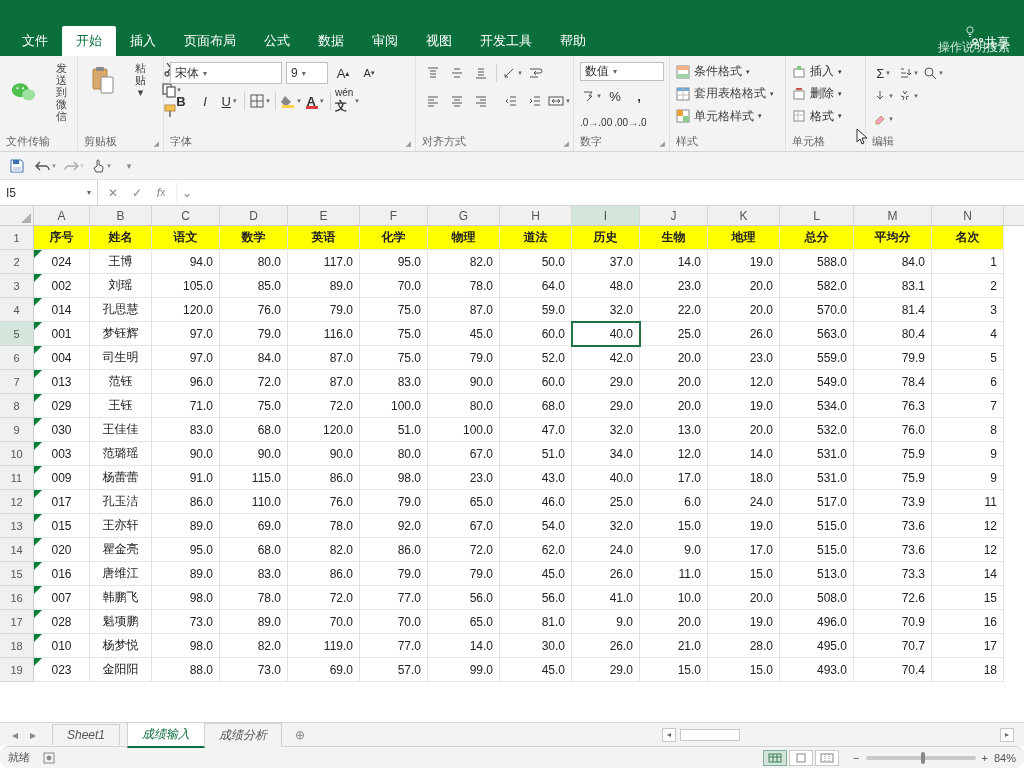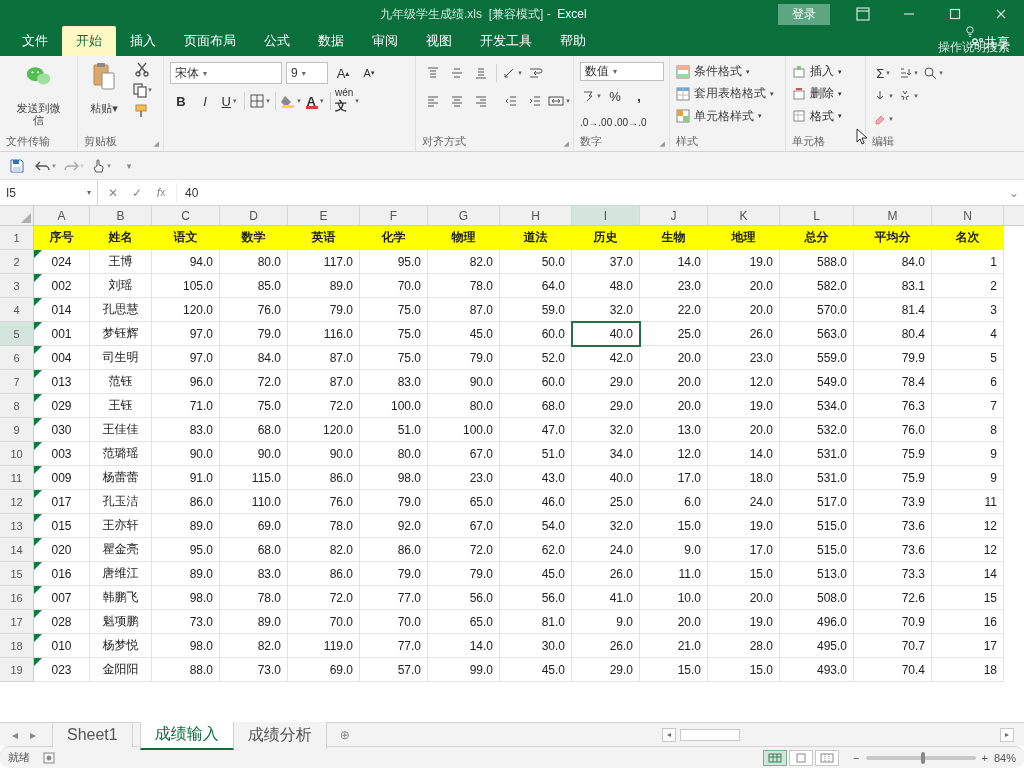--- a/index.html
+++ b/index.html
@@ -10,32 +10,32 @@
 .titlebar .title { flex: 0 0 auto; color: #cfe8da; font-size: 12px; }
 .titlebar .title .bracket { color: #cfe8da; }
 .titlebar .title .app { color: #fff; }
 .titlebar .right { margin-left: auto; display: flex; align-items: center; height: 100%; }
 .login-badge { background: #5ea582; padding: 2px 14px; border-radius:0; color:#fff; font-size:12px; margin-right:10px;}
 .winbtn { width: 46px; height: 100%; display:flex;align-items:center;justify-content:center;color:#cfe8da;}
 .winbtn svg{stroke:#cfe8da;}
 
 .ribbon-tabs { height: 28px; background: #0b6f3c; display:flex; align-items:flex-end; padding-left:8px; }
 .ribbon-tab { color:#fff; padding:6px 14px 6px 14px; font-size:13px; cursor:default;}
-.ribbon-tab.active { background:#fef9c3; color:#0b6f3c; border-radius:2px 2px 0 0;font-family:Liberation Serif, serif;}
+.ribbon-tab.active { background:#ffffff; color:#0b6f3c; border-radius:2px 2px 0 0;font-family:Liberation Serif, serif;}
 .ribbon-tail { margin-left:auto; display:flex; align-items:center; color:#fff; padding-right:14px;flex-direction:column;}
 .ribbon-tail .bulb { margin-right:8px; display:flex;align-items:center;}
 .ribbon-tail .search-hint { color:#cfe8da; font-size:12px; margin-right:auto;}
 .share { color:#fff; font-size:13px; display:flex;align-items:center;}
 
 .ribbon-body { height:96px; background:#f3f3f3; border-bottom:1px solid #d4d4d4; display:flex; }
 .ribbon-group { border-right:1px solid #e1e1e1; display:flex; flex-direction:column; justify-content:space-between; padding:4px 6px 2px 6px;}
 .ribbon-group .label { text-align:left; font-size:11px; color:#666; padding-top:2px; position:relative;}
 .ribbon-group .label.has-dlg::after { content:"◢"; font-size:7px; color:#999; position:absolute; right:-2px; bottom:1px;}
 .rg-row { display:flex; align-items:center; gap:4px;}
-.big-btn { display:flex; flex-direction:column; align-items:center; justify-content:center; padding:2px 6px; gap:12px; }
+.big-btn { display:flex; align-items:center; justify-content:center; padding:2px 6px; gap:18px; }
 .big-btn .ico { width:28px; height:28px; display:flex;align-items:center;justify-content:center;}
 .big-btn .cap { font-size:11px; color:#444; text-align:center; line-height:12px;}
 .small-stack { display:flex; flex-direction:column; gap:3px; padding:0 4px;}
 .sm { width:20px; height:18px; display:flex;align-items:center;justify-content:center;}
 .font-box { display:flex; align-items:center; gap:4px;}
 .combo { height:22px; border:1px solid #c0c0c0; background:#fff; display:flex; align-items:center; padding:0 4px; font-size:12px;}
 .combo .dd { margin-left:4px; color:#666; font-size:8px;}
 .btnrow { display:flex; gap:2px; align-items:center;}
 .tb { min-width:22px; height:22px; display:flex;align-items:center;justify-content:center; font-size:13px; color:#333;}
 .tb .dd { font-size:7px; color:#666; margin-left:2px;}
@@ -78,68 +78,39 @@
 .cell.selected { outline:2px solid #217346; outline-offset:-1px; z-index:2;}
 .cw-A{width:56px}.cw-B{width:62px}.cw-C{width:68px}.cw-D{width:68px}.cw-E{width:72px}.cw-F{width:68px}.cw-G{width:72px}.cw-H{width:72px}.cw-I{width:68px}.cw-J{width:68px}.cw-K{width:72px}.cw-L{width:74px}.cw-M{width:78px}.cw-N{width:72px}
 
 .hscroll-strip{height:18px;background:#f3f3f3;border-top:1px solid #e0e0e0;display:flex;align-items:center;}
 .hscroll-strip .track{flex:1;display:flex;align-items:center;padding:0 4px;gap:4px;}
 .hscroll-strip .arrow{width:14px;height:14px;border:1px solid #c8c8c8;display:flex;align-items:center;justify-content:center;font-size:8px;color:#666;background:#fff;}
 .hscroll-strip .bar{height:12px;border:1px solid #c8c8c8;background:#fff;}
 
 .sheet-tabs { height:24px; background:#f3f3f3; border-top:1px solid #d4d4d4; display:flex; align-items:center; padding-left:6px;}
 .sheet-tabs .nav{width:18px;height:18px;display:flex;align-items:center;justify-content:center;color:#888;}
-.sheet-tab { padding:3px 14px; border:1px solid #d0d0d0; border-bottom:none; background:#f3f3f3; margin-right:-1px; font-size:16px; color:#555;}
+.sheet-tab { padding:3px 14px; border:1px solid #d0d0d0; border-bottom:none; background:#f3f3f3; margin-right:-1px; font-size:12px; color:#555;font-style:italic;}
 .sheet-tab.active { background:#fff; color:#0b6f3c; border-bottom:2px solid #0b6f3c;margin-left:8px;}
 .sheet-tabs .add{width:22px;height:22px;display:flex;align-items:center;justify-content:center;color:#888;margin-left:8px;border:1px solid transparent;}
 .sheet-tabs .scroll{margin-left:auto;display:flex;align-items:center;gap:2px;padding-right:6px;}
 
 .statusbar { height:22px; background:#f3f3f3; border-top:1px solid #d4d4d4; display:flex; align-items:center; padding:0 8px; font-size:11px; color:#555;border-radius:9px;}
 .statusbar .views{margin-left:auto;display:flex;gap:2px;align-items:center;}
 .statusbar .vb{width:24px;height:16px;border:1px solid #c8c8c8;display:flex;align-items:center;justify-content:center;background:#fff;}
 .statusbar .vb.active{background:#d4e6dc;border-color:#7fae95;}
 .statusbar .zoom{display:flex;align-items:center;gap:6px;margin-left:14px;}
 .statusbar .slider{width:110px;height:4px;background:#c8c8c8;position:relative;border-radius:2px;}
 .statusbar .slider::after{content:"";position:absolute;left:50%;top:-4px;width:4px;height:12px;background:#888;border-radius:2px;}
 svg{display:block;}
 </style>
 </head>
 <body>
 
 <div class="titlebar">
   <div class="spacer-left"></div>
-  <div class="title">
-    <span>九年级学生成绩.xls</span>&nbsp;
-    <span class="bracket">[兼容模式]</span>&nbsp;-&nbsp;
-    <span class="app">Excel</span>
-  </div>
-  <div class="right">
-    <div class="login-badge">登录</div>
-    <div class="winbtn">
-        <svg width="14" height="14" viewBox="0 0 14 14" fill="none" stroke-width="1.2">
-          <rect x="1" y="1" width="12" height="12"></rect>
-          <path d="M1 4h12"></path>
-        </svg>
-      </div>
-    <div class="winbtn">
-        <svg width="12" height="12" viewBox="0 0 12 12" stroke-width="1.2">
-          <path d="M1 6h10"></path>
-        </svg>
-      </div>
-    <div class="winbtn">
-        <svg width="12" height="12" viewBox="0 0 12 12" fill="none" stroke-width="1.2">
-          <rect x="1.5" y="1.5" width="9" height="9"></rect>
-        </svg>
-      </div>
-    <div class="winbtn">
-        <svg width="12" height="12" viewBox="0 0 12 12" stroke-width="1.2">
-          <path d="M2 2l8 8M10 2l-8 8"></path>
-        </svg>
-      </div>
-  </div>
 </div>
 
 <div class="ribbon-tabs">
   <div class="ribbon-tab">文件</div>
   <div class="ribbon-tab active">开始</div>
   <div class="ribbon-tab">插入</div>
   <div class="ribbon-tab">页面布局</div>
   <div class="ribbon-tab">公式</div>
   <div class="ribbon-tab">数据</div>
   <div class="ribbon-tab">审阅</div>
@@ -267,20 +238,21 @@
             </svg>
             <span class="dd">▾</span>
           </div>
         <div class="sep"></div>
         <div class="tb">
             <span style="font-size:10px">wén<br><b style="font-size:12px">文</b></span>
             <span class="dd">▾</span>
           </div>
       </div>
     </div>
+    <div class="label has-dlg">字体</div>
   </div>
 
   <div class="ribbon-group" style="width:158px">
     <div style="display:flex;flex-direction:column;gap:6px;height:66px;padding-top:2px">
       <div class="btnrow">
         <div class="tb">
             <svg width="14" height="14" viewBox="0 0 14 14" stroke="#555" fill="none">
               <path d="M2 2h10M4 5h6M4 8h6M4 11h6"></path>
             </svg>
           </div>
@@ -527,21 +499,20 @@
       <span class="dd">▾</span>
     </div>
   <div class="fb-btns">
     <div class="b">✕</div>
     <div class="b">✓</div>
     <div class="b">
         <i>f</i>
         <sub>x</sub>
       </div>
   </div>
-  <div class="fb-input">40</div>
   <div class="fb-expand">⌄</div>
 </div>
 
 <div class="sheet-area">
   <div class="col-headers">
     <div class="corner"></div>
     <div id="colhdrs" style="display:flex">
         <div class="col-h cw-A">A</div>
         <div class="col-h cw-B">B</div>
         <div class="col-h cw-C">C</div>

